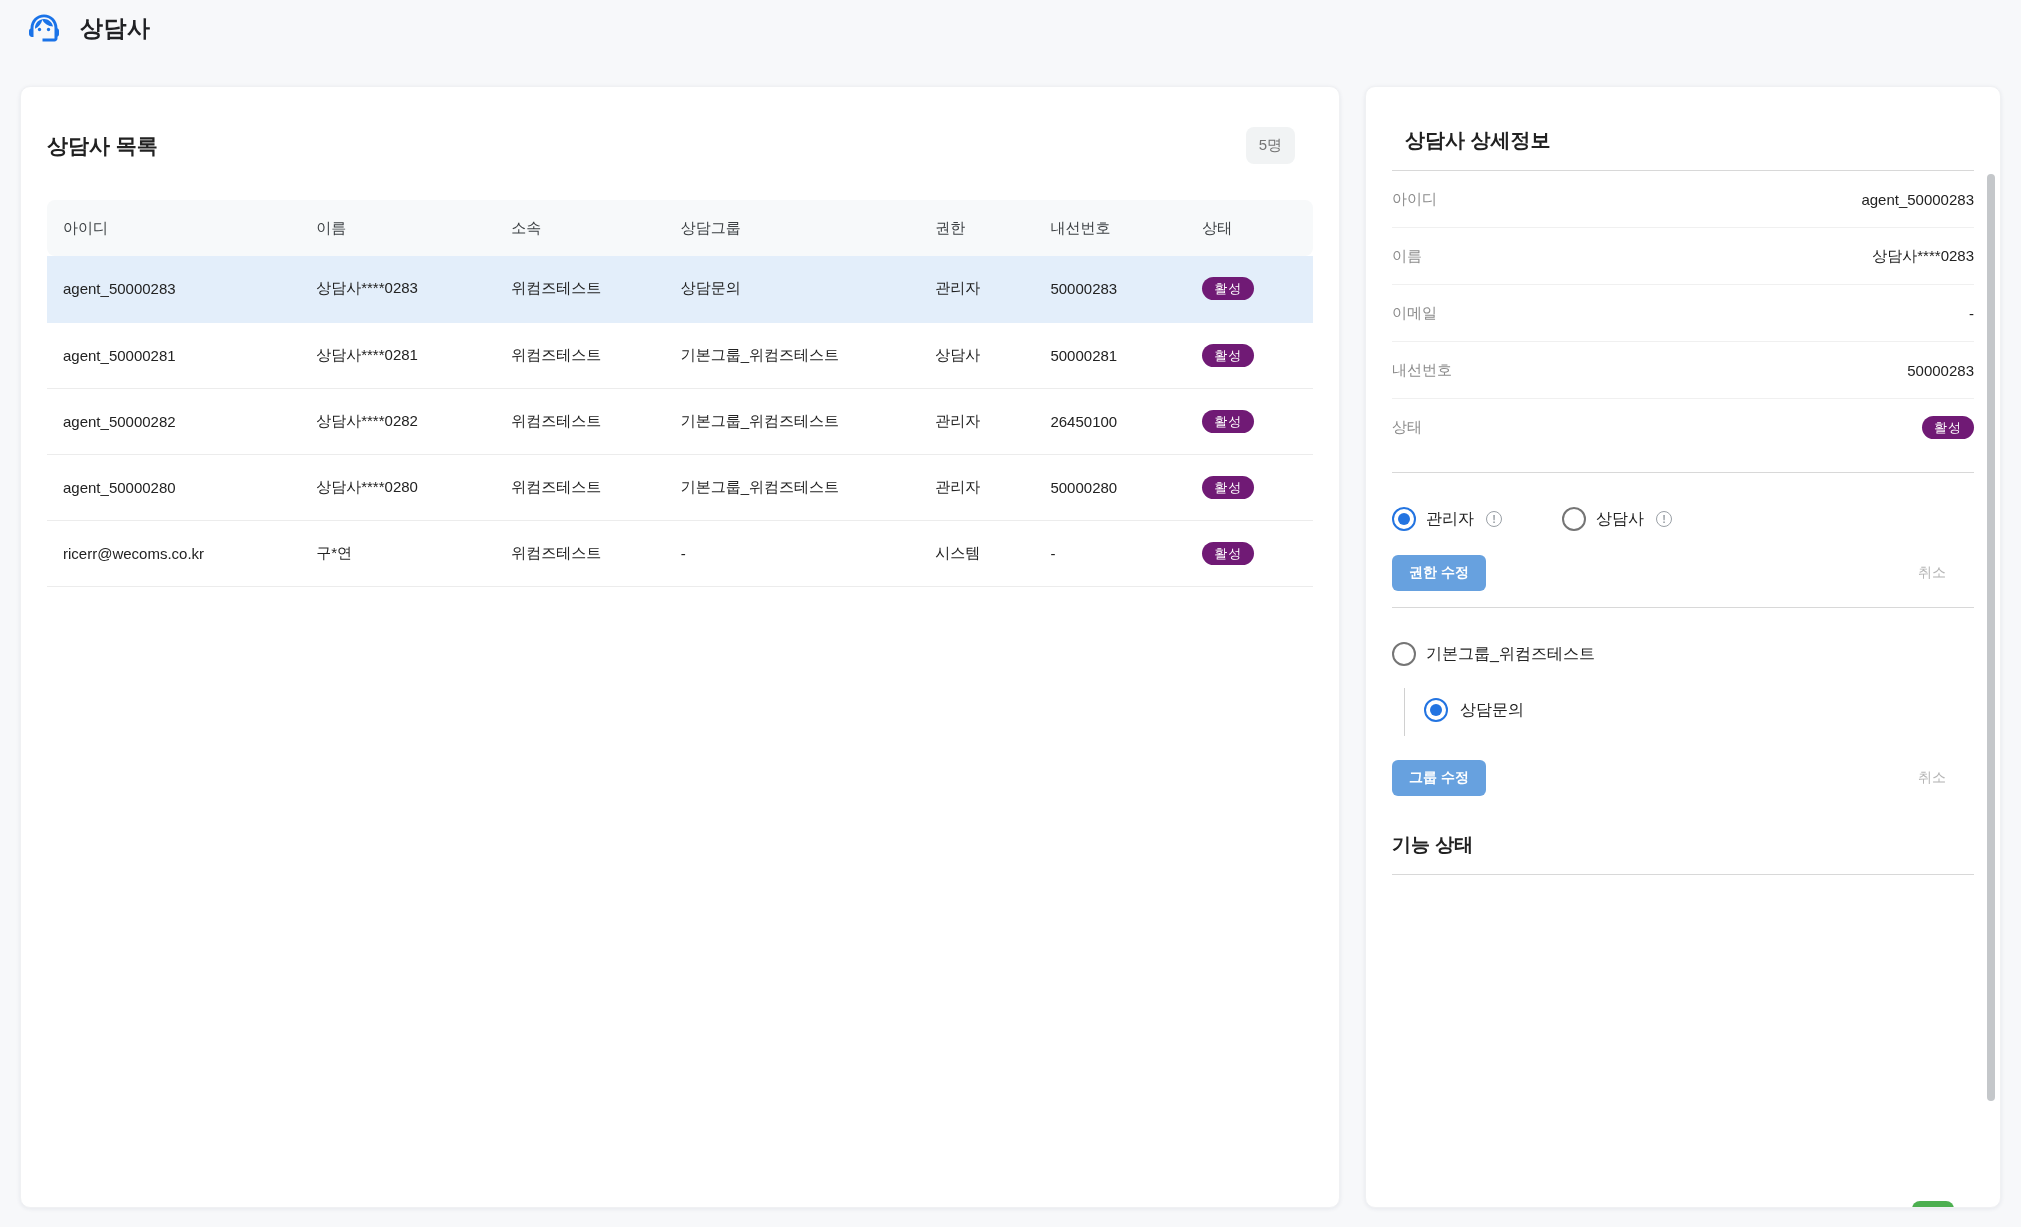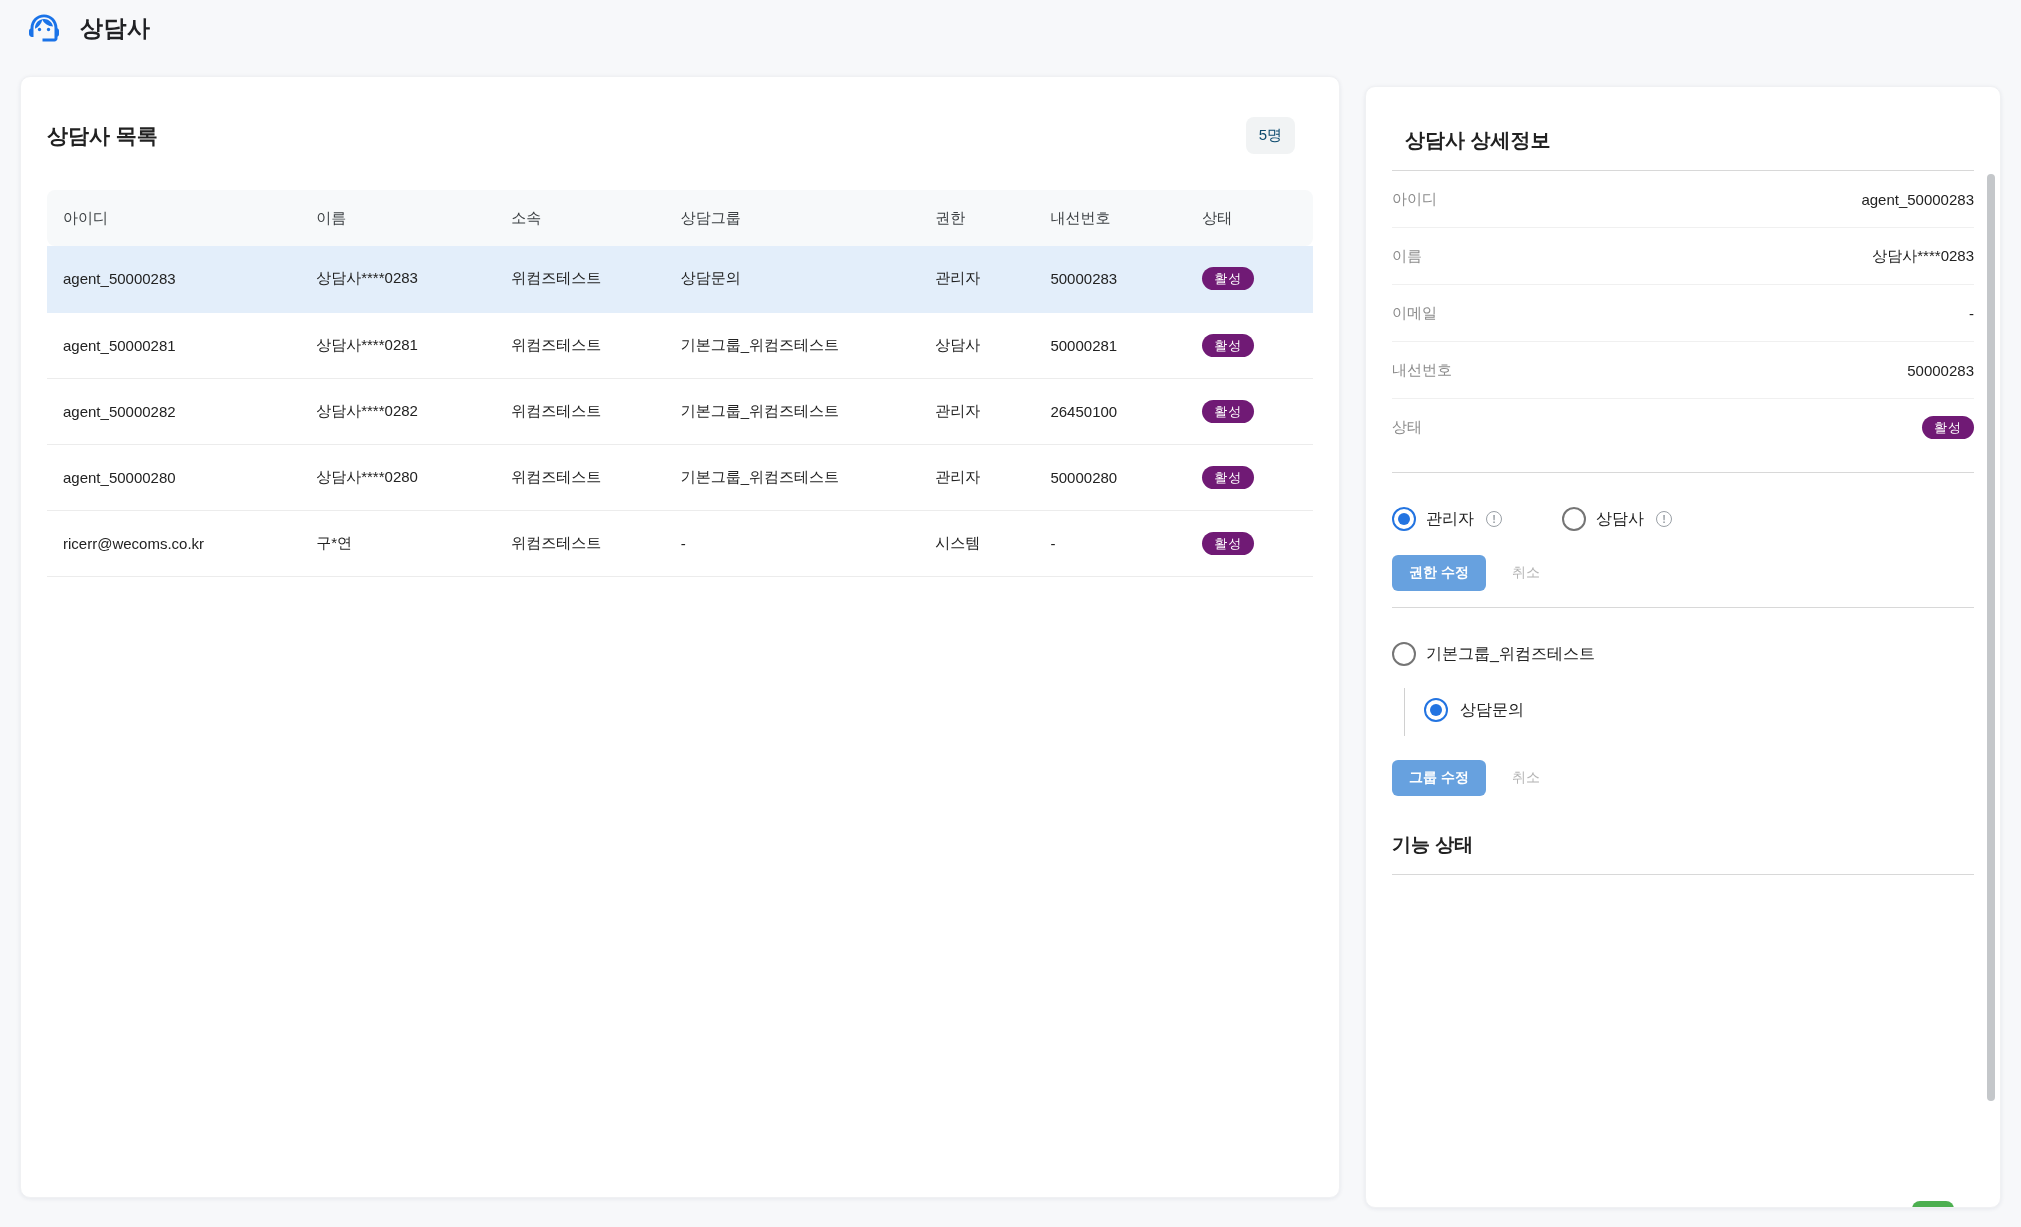--- a/index.html
+++ b/index.html
@@ -9,27 +9,27 @@
     background:#f7f8fa; color:#222; position:relative; overflow:hidden;
   }
   
   .page-header { position:absolute; left:0; top:0; width:100%; height:56px; display:flex; align-items:center; padding-left:25px; }
   .page-header .hicon { width:38px; height:38px; display:flex; align-items:center; justify-content:center; }
   .page-header .hicon svg { width:36px; height:36px; fill:#1a73e8; }
   .page-title { font-size:23px; font-weight:bold; color:#202124; margin-left:17px; letter-spacing:0.5px; }
 
   
   .card { position:absolute; background:#fff; border-radius:10px; box-shadow:0 1px 4px rgba(20,40,80,0.08); border:1px solid #f0f1f3; }
-  .card-left  { left:20px;  top:76px; width:1320px; height:1122px; padding:40px 26px 0 26px; }
+  .card-left  { left:20px;  top:86px; width:1320px; height:1122px; padding:40px 26px 0 26px; }
   .card-right { left:1365px; top:86px; width:636px; height:1122px; padding:40px 26px 0 26px; overflow:hidden; }
 
   
   .list-head { display:flex; align-items:center; justify-content:space-between; }
   .list-title { font-size:21px; font-weight:bold; color:#212121; }
-  .count-badge { background:#f1f3f4; color:#0c4a6e; font-size:15px; padding:9px 13px; border-radius:8px; margin-right:18px; }
+  .count-badge { background:#f1f3f4; color:#737373; font-size:15px; padding:9px 13px; border-radius:8px; margin-right:18px; }
 
   table.agents { width:100%; border-collapse:collapse; margin-top:36px; table-layout:fixed; }
   table.agents th {
     background:#f7f9fa; font-size:15px; font-weight:500; color:#3c4043; text-align:left;
     height:56px; padding:0 16px; vertical-align:middle;
   }
   table.agents th:first-child { border-radius:8px 0 0 8px; }
   table.agents th:last-child  { border-radius:0 8px 8px 0; }
   col.c-id{width:20%} col.c-name{width:15.4%} col.c-org{width:13.4%} col.c-group{width:20.1%}
   col.c-role{width:9.1%} col.c-ext{width:12%} col.c-status{width:10%}
@@ -58,21 +58,21 @@
   .radio { width:24px; height:24px; border-radius:50%; border:2px solid #757575; background:#fff; position:relative; flex:none; cursor:pointer; }
   .radio.checked { border-color:#2374e1; }
   .radio.checked::after { content:""; position:absolute; left:4px; top:4px; width:12px; height:12px; border-radius:50%; background:#2374e1; }
   .radio-label { font-size:16px; color:#222; }
   .info-ic {
     width:16px; height:16px; border:1.5px solid #9aa0a6; border-radius:50%; color:#9aa0a6;
     font-size:11px; font-weight:bold; display:inline-flex; align-items:center; justify-content:center; margin-left:2px;
   }
   .radio-gap { width:40px; flex:none; }
 
-  .btn-row { display:flex; align-items:center; justify-content:flex-start; margin-top:24px; padding-right:28px; gap:26px; }
+  .btn-row { display:flex; align-items:center; justify-content:space-between; margin-top:24px; padding-right:28px; gap:26px; }
   .btn-blue {
     background:#67a1df; color:#fff; font-size:14px; font-weight:bold; border:none;
     border-radius:6px; padding:9px 17px; cursor:pointer; font-family:inherit;
   }
   .btn-cancel { background:none; border:none; color:#b5b5b5; font-size:14px; cursor:default; font-family:inherit; }
 
   .group-section-gap { margin-top:60px; }
   .nested-wrap { display:flex; margin-top:22px; }
   .nested-line { width:1px; background:#d0d0d0; margin-left:12px; margin-right:19px; align-self:stretch; }
   .nested-radio-row { display:flex; align-items:center; gap:12px; padding:10px 0 14px 0; }

